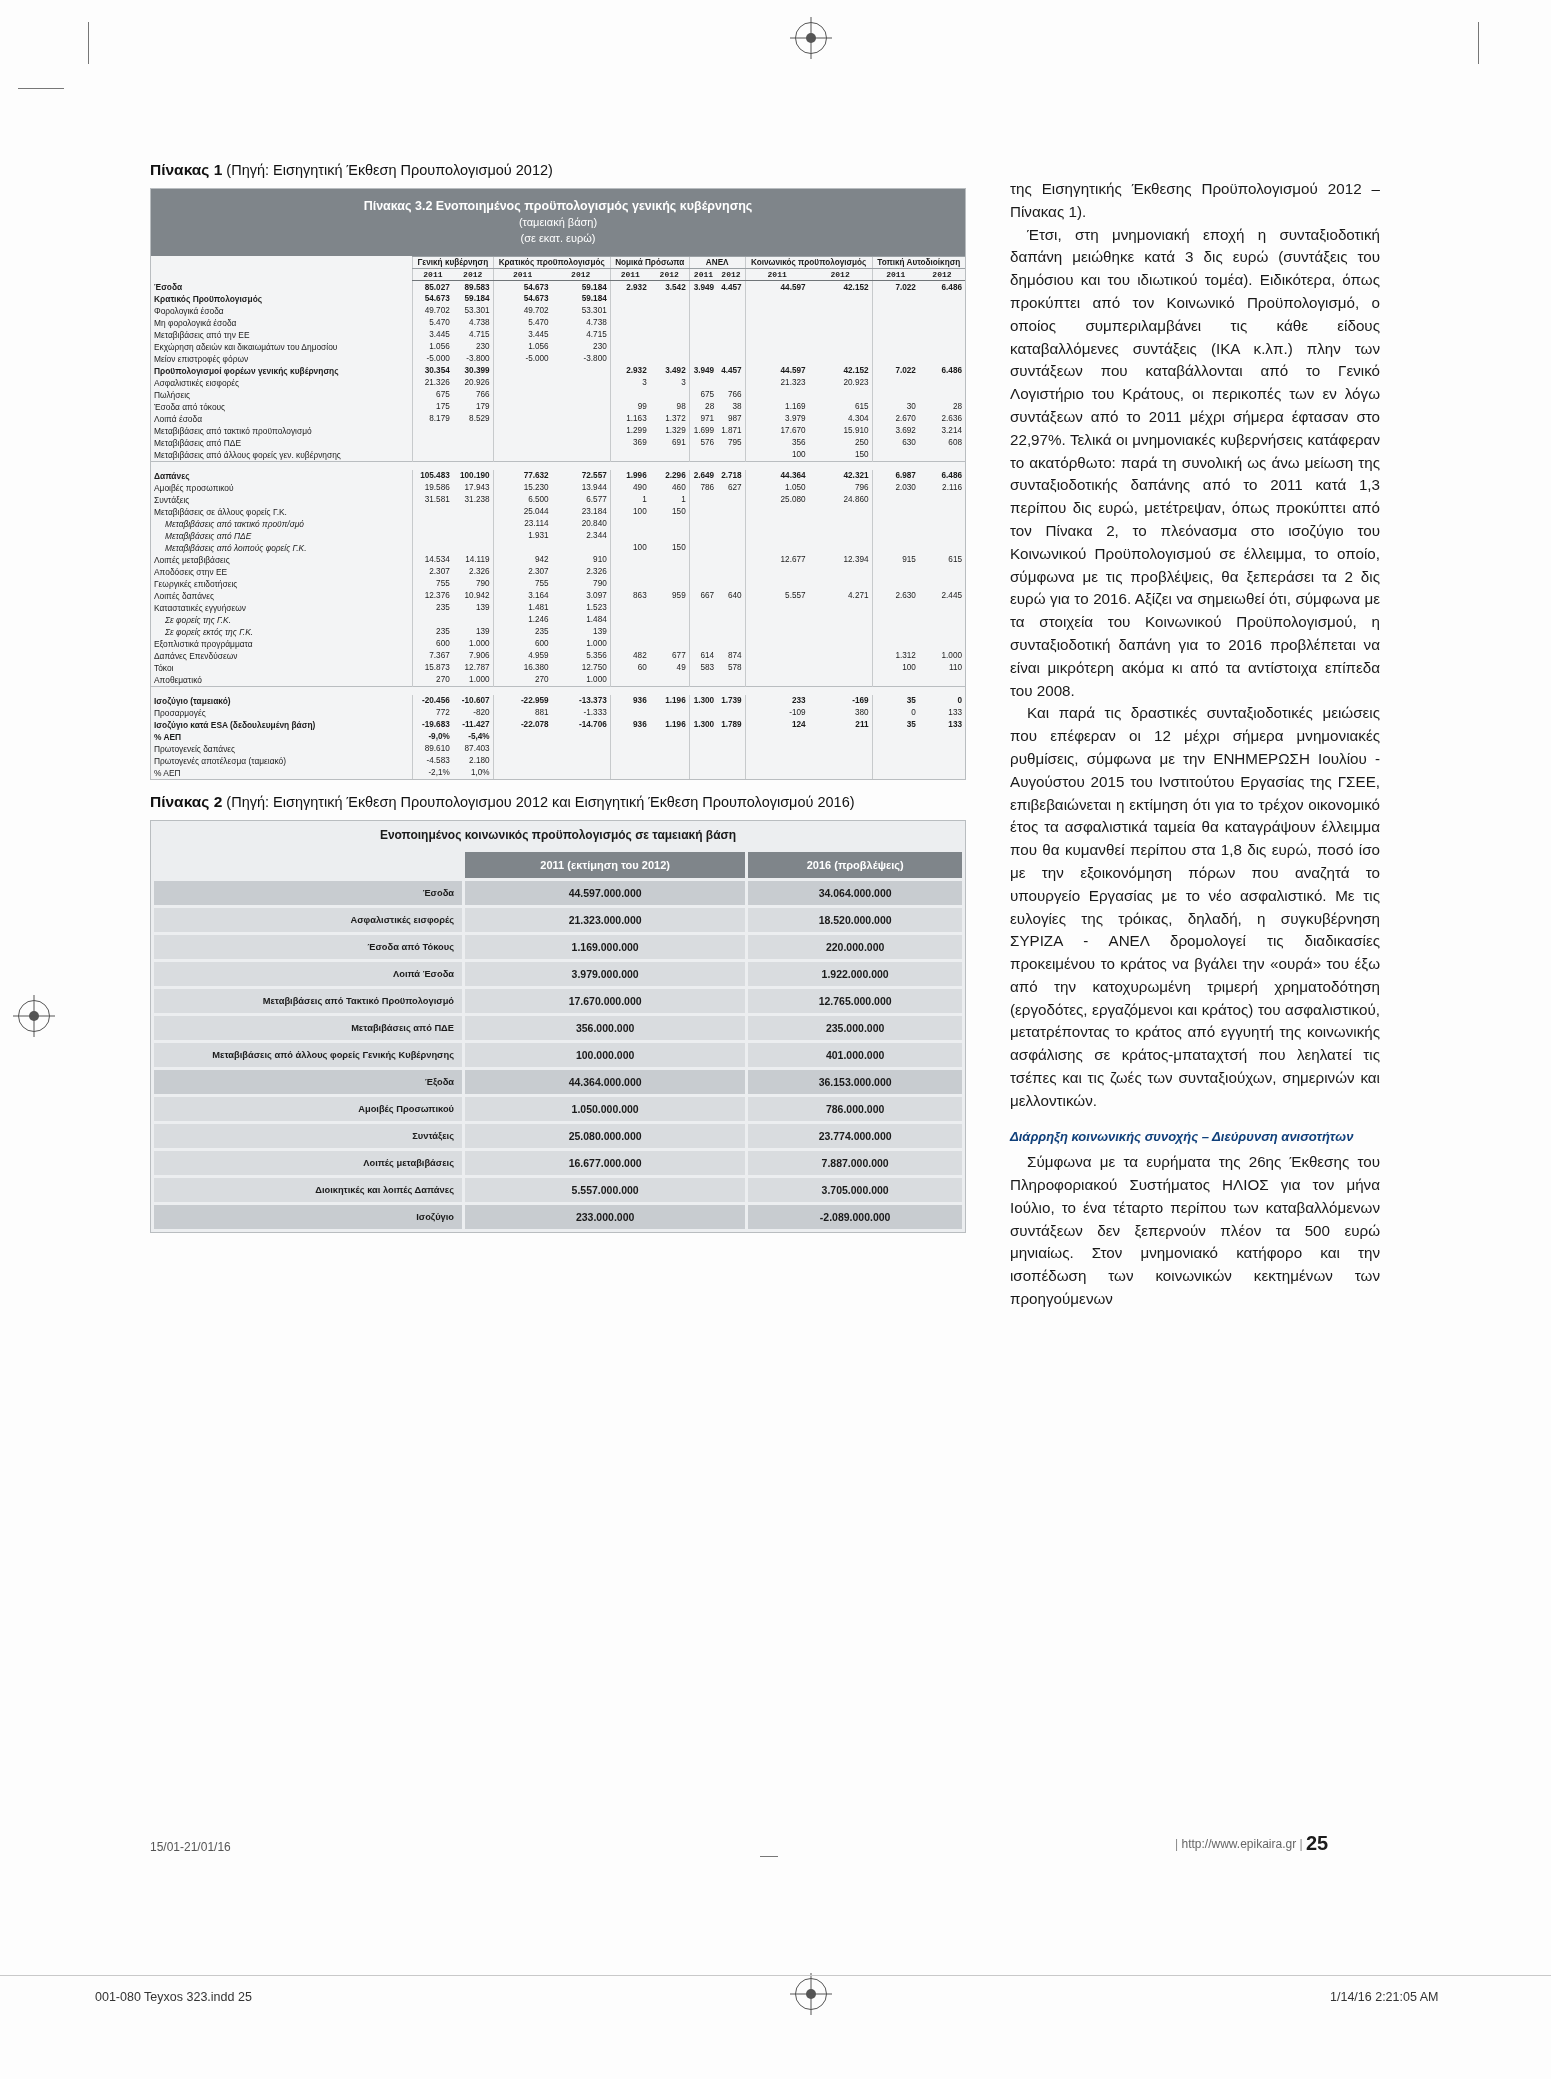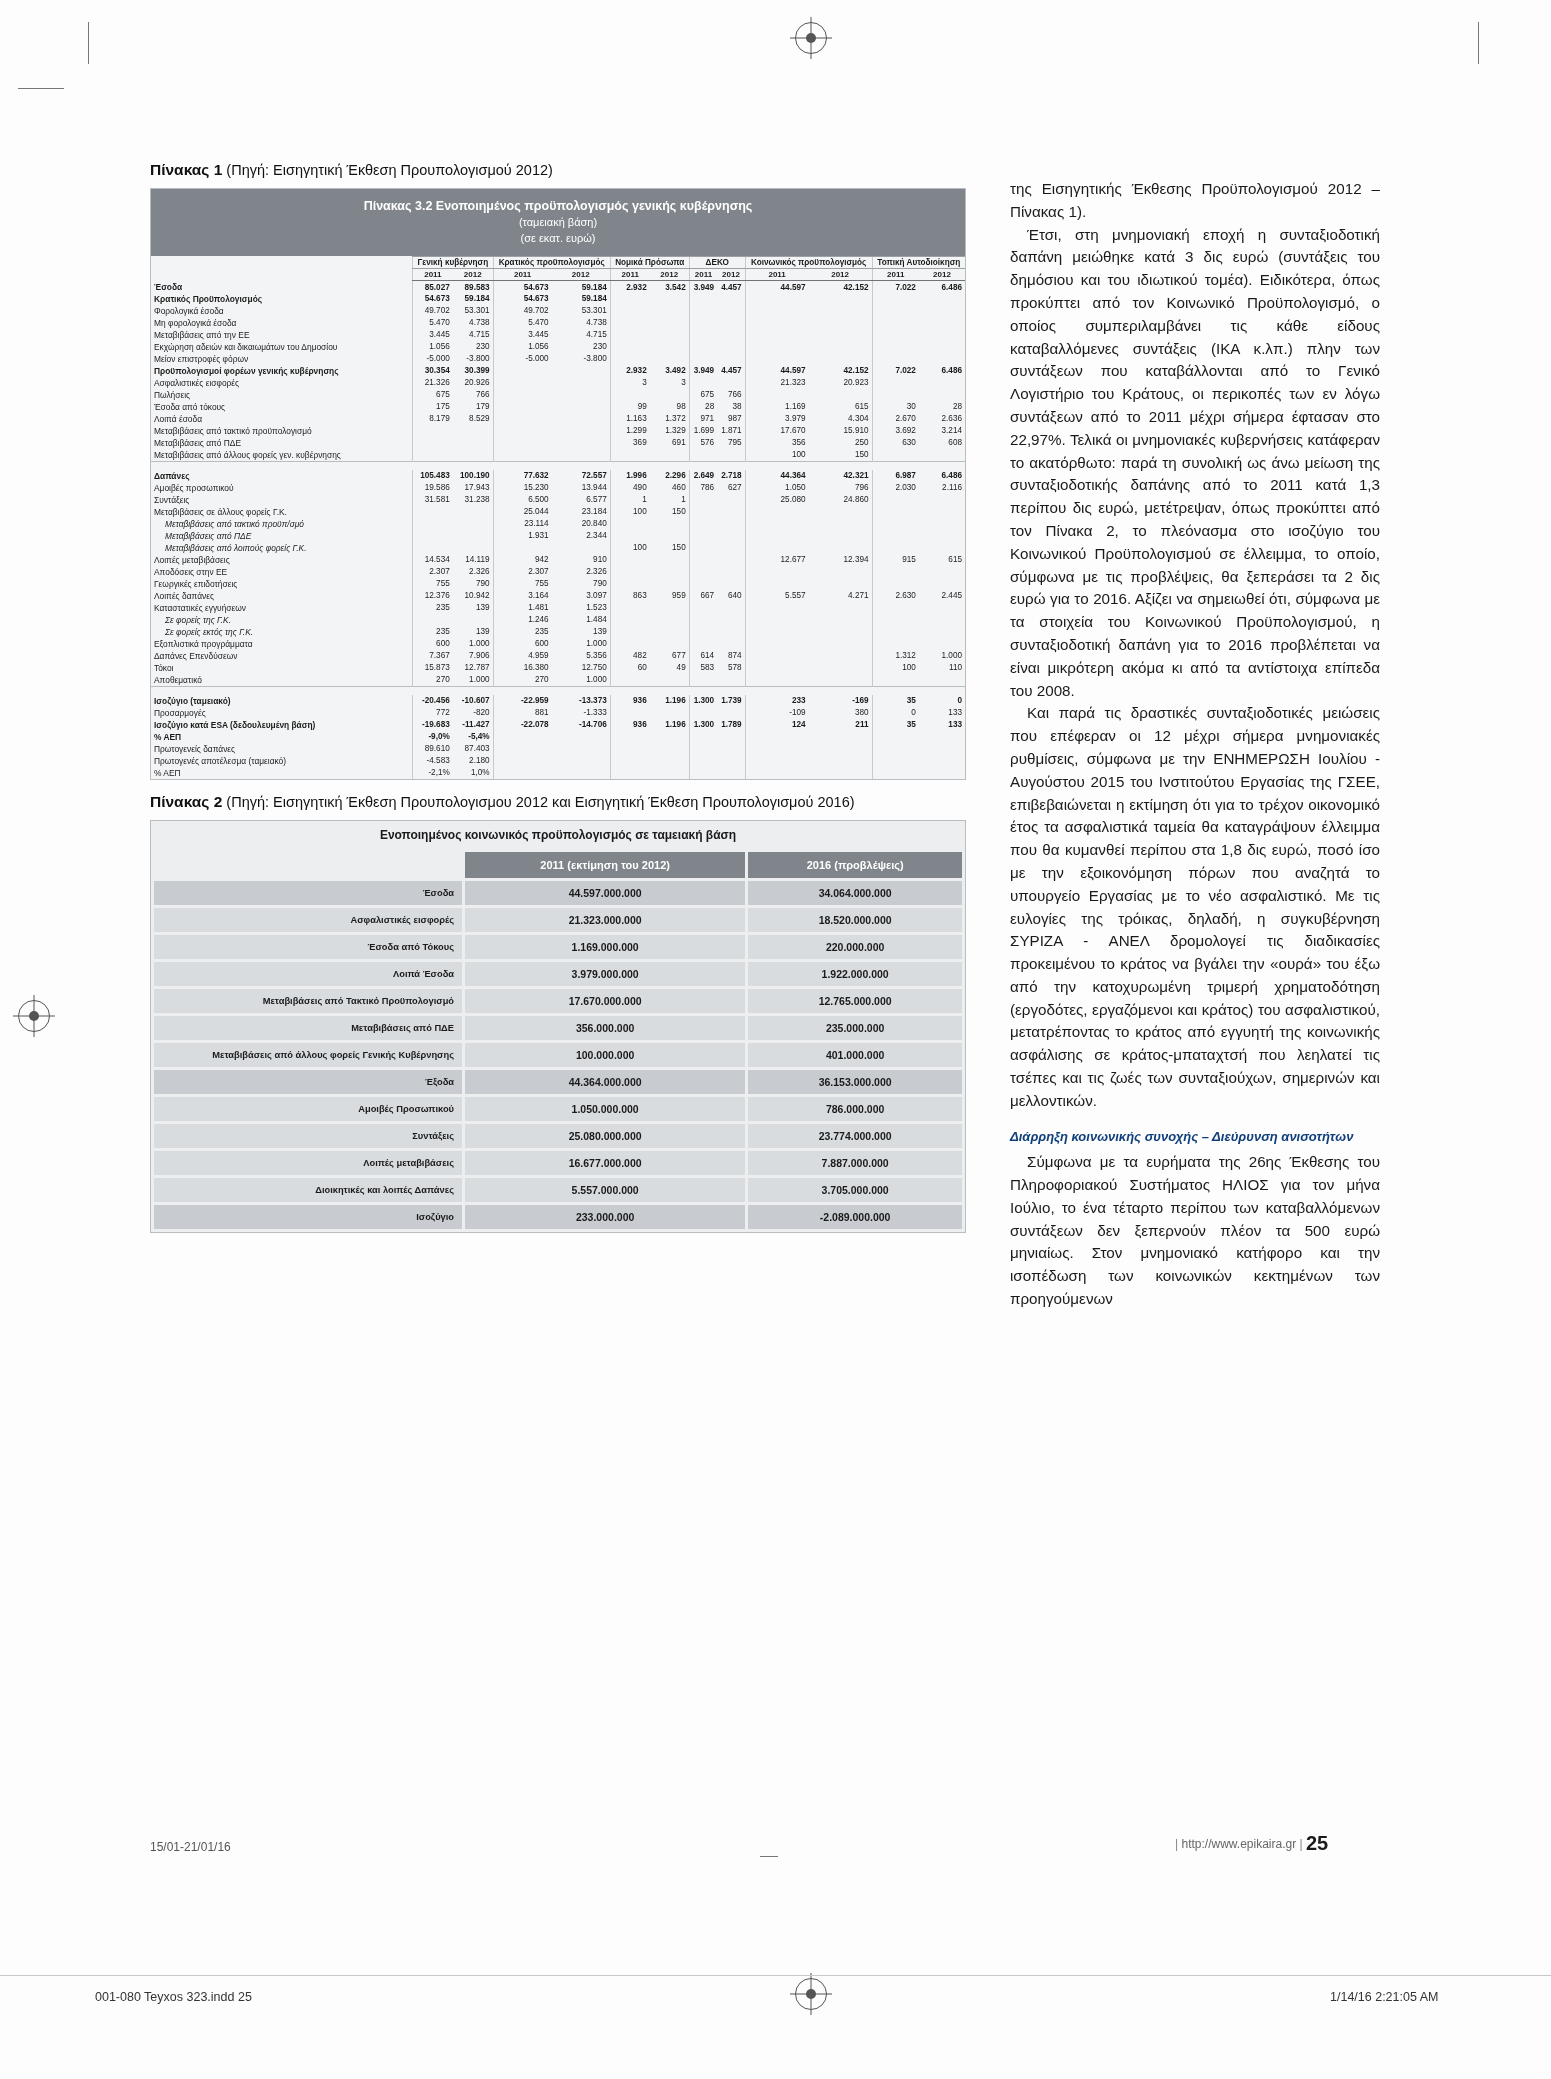--- a/index.html
+++ b/index.html
@@ -18,21 +18,21 @@
   .caption{font-size:14.5px;color:#111;margin-bottom:7px;line-height:1.35;}
   .caption .lbl{font-weight:bold;font-size:15.5px;}
 
   
   .t1wrap{border:1px solid #b9bdc0;background:#f3f4f5;padding:0;width:816px;box-sizing:border-box;}
   .t1head{background:#7f858a;color:#fff;text-align:center;padding:8px 0 9px;font-size:12.5px;line-height:1.45;font-weight:bold;}
   .t1head .sub{font-weight:normal;font-size:11px;}
   table.t1{border-collapse:collapse;width:100%;font-size:8.3px;color:#1b1b1b;}
   table.t1 td,table.t1 th{padding:1px 3px;}
   table.t1 .grp{font-size:8.2px;font-weight:bold;text-align:center;border-bottom:1px solid #9aa0a4;line-height:1.15;}
-  table.t1 .yr{font-size:8px;font-weight:bold;text-align:center;border-bottom:1px solid #6f7478;}
+  table.t1 .yr{font-size:8px;font-weight:bold;text-align:center;border-bottom:1px solid #6f7478;font-family:Liberation Mono, monospace;}
   table.t1 td.n{text-align:right;font-size:8.2px;white-space:nowrap;}
   table.t1 td.lab{text-align:left;font-size:8.4px;white-space:nowrap;}
   table.t1 tr.b td{font-weight:bold;}
   table.t1 tr.it td.lab{font-style:italic;padding-left:14px;}
   .t1sep td{border-top:1px solid #b9bdc0;height:6px;padding:0;}
   .vsep{border-left:1px solid #c7cacc;}
   .tophdr th{border-top:1px solid #9aa0a4;margin-top:32px;}
 
   
   .t2wrap{width:816px;box-sizing:border-box;border:1px solid #b9bdc0;background:#eceef0;margin-top:4px;}
@@ -90,21 +90,21 @@
         <div class="sub">(ταμειακή βάση)</div>
         <div class="sub">(σε εκατ. ευρώ)</div>
       </div>
       <table class="t1">
         <thead>
           <tr class="tophdr">
             <th style="width:255px;border-top:0;"></th>
             <th class="grp vsep" colspan="2">Γενική κυβέρνηση</th>
             <th class="grp vsep" colspan="2">Κρατικός προϋπολογισμός</th>
             <th class="grp vsep" colspan="2">Νομικά Πρόσωπα</th>
-            <th class="grp vsep" colspan="2">ΔΕΚΟ</th>
+            <th class="grp vsep" colspan="2">ΑΝΕΛ</th>
             <th class="grp vsep" colspan="2">Κοινωνικός προϋπολογισμός</th>
             <th class="grp vsep" colspan="2">Τοπική Αυτοδιοίκηση</th>
           </tr>
           <tr>
             <th></th>
             <th class="yr vsep">2011</th>
             <th class="yr">2012</th>
             <th class="yr vsep">2011</th>
             <th class="yr">2012</th>
             <th class="yr vsep">2011</th>

